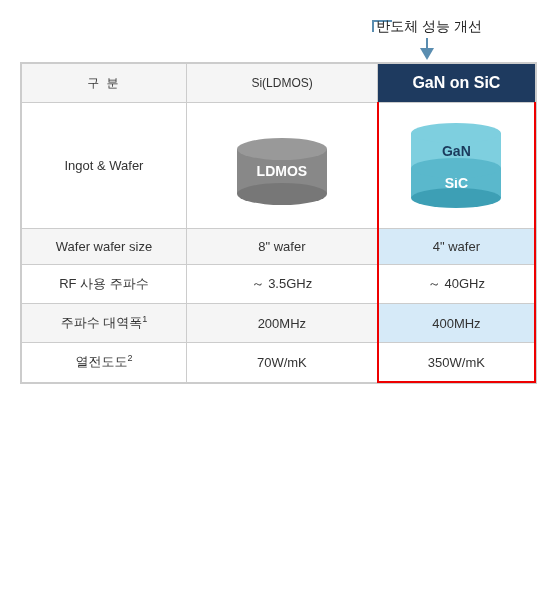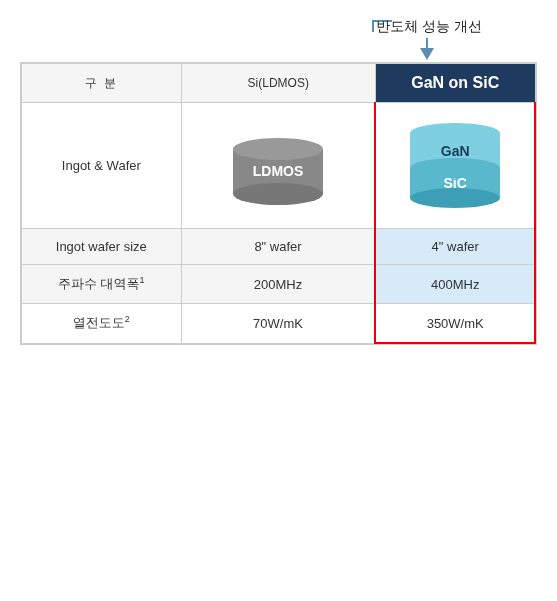--- a/index.html
+++ b/index.html
@@ -321,26 +321,31 @@
             <div class="sic-body">
               <span class="sic-layer-label">SiC</span>
             </div>
             <div class="sic-bottom-ellipse"></div>
           </div>
         </td>
       </tr>
 
       <tr class="row-shaded">
         <td class="category-cell">
-          <span>Ingot wafer size</span>
+          <span>Wafer wafer size</span>
         </td>
         <td class="si-cell">8" wafer</td>
         <td class="gan-column-shaded">4" wafer</td>
       </tr>
 
+      <tr>
+        <td class="category-cell">RF 사용 주파수</td>
+        <td class="si-cell">～ 3.5GHz</td>
+        <td class="gan-column">～ 40GHz</td>
+      </tr>
 
       <tr class="row-shaded">
         <td class="category-cell">
           <span>주파수 대역폭</span><span class="superscript">1</span>
         </td>
         <td class="si-cell">200MHz</td>
         <td class="gan-column-shaded">400MHz</td>
       </tr>
 
       <tr>

